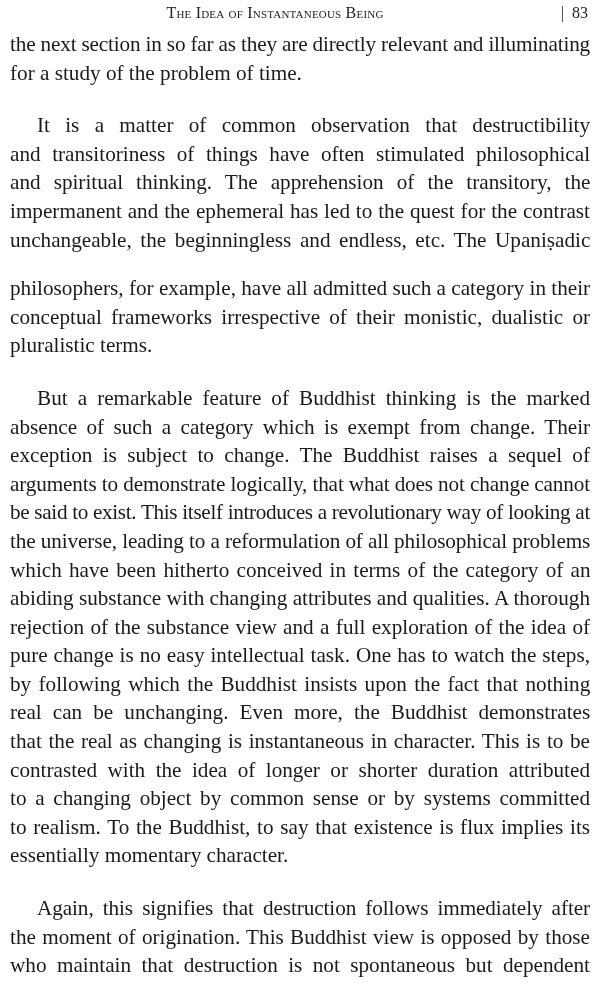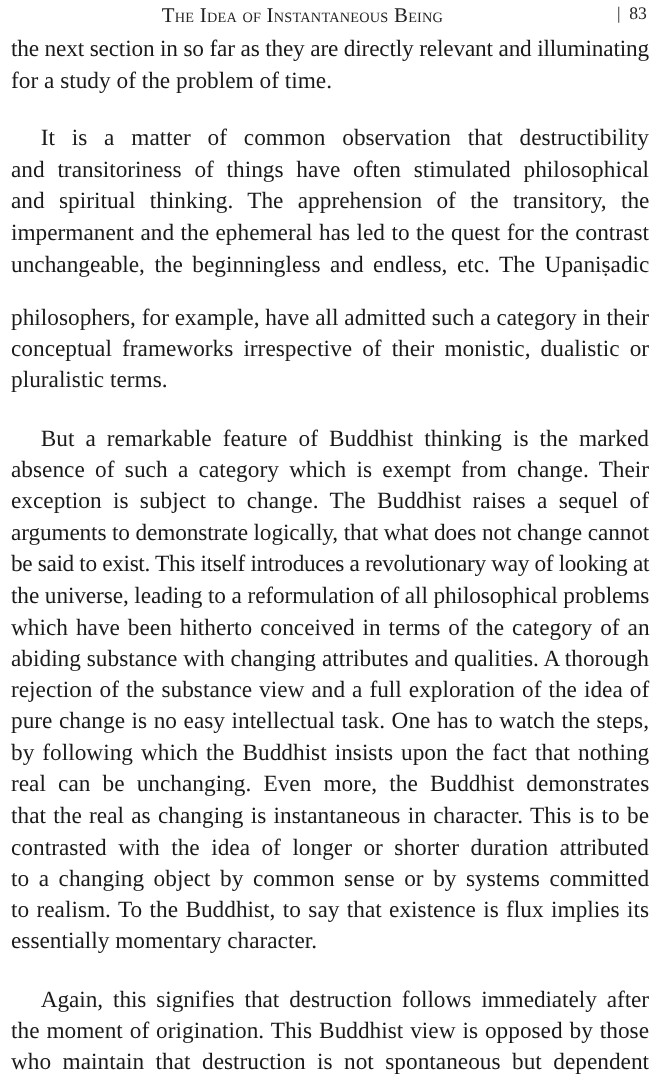--- a/index.html
+++ b/index.html
@@ -24,21 +24,21 @@
     .running-head {
       position: relative;
       height: 30px;
     }
     .running-title {
       position: absolute;
       left: 0;
       width: 530px;
       top: 4px;
       text-align: center;
-      font-size: 19px;
+      font-size: 16px;
       font-variant: small-caps;
       letter-spacing: 0.2px;
       color: #222;
     }
     .page-number {
       position: absolute;
       right: 2px;
       top: 4px;
       font-size: 16px;
       color: #222;

